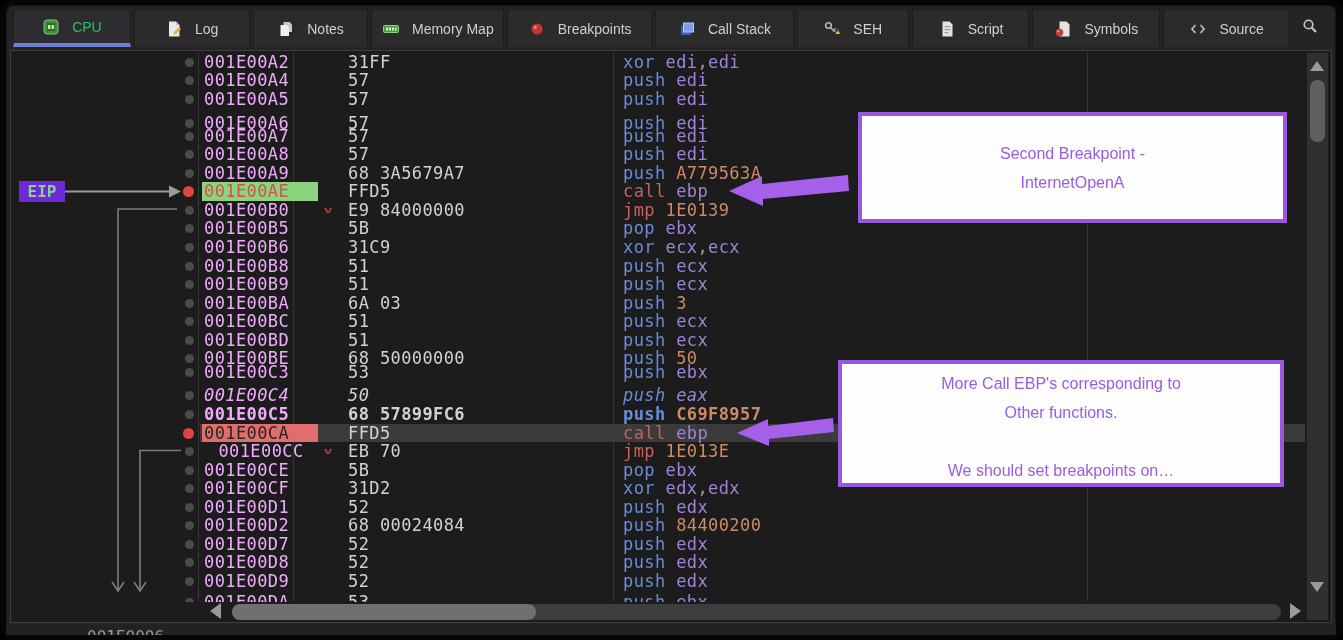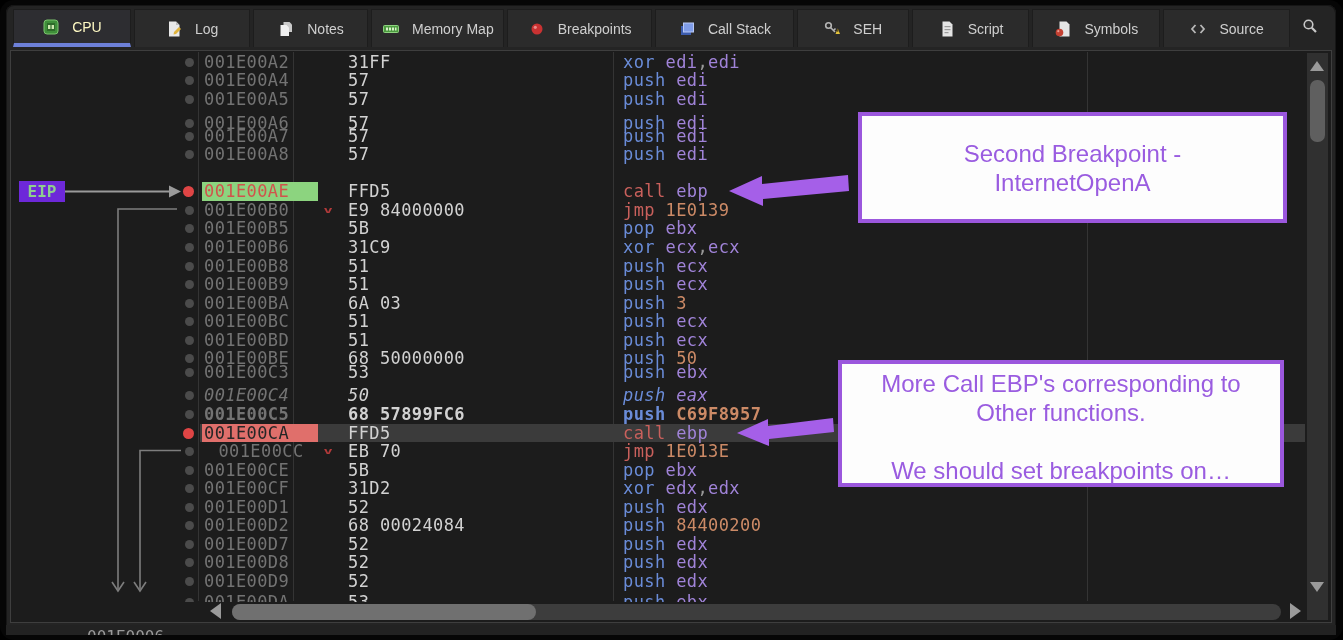--- a/index.html
+++ b/index.html
@@ -7,39 +7,39 @@
   .stage{position:absolute;inset:0;background:#060606;border-radius:14px;overflow:hidden;}
   .window{position:absolute;left:6px;top:5px;right:7px;bottom:5px;background:#242424;border-radius:8px;
           box-shadow:inset 0 0 0 1px #161616;}
 
   
   .tabbar{position:absolute;left:13px;top:9px;right:16px;height:40px;display:flex;align-items:flex-start;background:transparent;}
   .tab{height:38px;background:#2b2b2b;margin-right:3px;display:flex;align-items:center;justify-content:center;
        gap:12px;box-sizing:border-box;border:1px solid #1d1d1d;border-bottom:none;cursor:default;}
   .tab .lbl{font-size:14px;color:#cfcfcf;}
   .tab.active{background:#2d2d31;border-bottom:4px solid #6d80d8;}
-  .tab.active .lbl{color:#fef9c3;}
+  .tab.active .lbl{color:#22c55e;}
   .tab:nth-child(1){width:118px}.tab:nth-child(2){width:116px}.tab:nth-child(3){width:116px}
   .tab:nth-child(4){width:133px}.tab:nth-child(5){width:145px}.tab:nth-child(6){width:139px}
   .tab:nth-child(7){width:112px}.tab:nth-child(8){width:118px}.tab:nth-child(9){width:128px}
   .tab:nth-child(10){width:127px}
   .icon{width:18px;height:18px;display:inline-block;flex:0 0 auto;}
   .searchbtn{margin-left:auto;width:34px;height:34px;display:flex;align-items:center;justify-content:center;}
 
   
   .panel{position:absolute;left:10px;top:50px;width:1322px;height:573px;background:#1c1c1c;
          border:1px solid #3e3e3e;box-sizing:border-box;overflow:hidden;}
   .vsep{position:absolute;top:1px;width:1px;height:549px;background:#343434;}
   .rowsbox{position:absolute;left:0;top:1.5px;width:1298px;height:549px;overflow:hidden;
            font-family:"DejaVu Sans Mono",monospace;font-size:17px;letter-spacing:.4px;}
   .drow{position:absolute;left:0;width:100%;height:18.55px;line-height:18.5px;white-space:pre;}
   .drow.sel::before{content:"";position:absolute;left:189px;right:4px;top:0;bottom:0;background:#3b3b3b;}
   .dot{position:absolute;left:174px;top:5px;width:9px;height:9px;border-radius:50%;background:#4b4b4b;z-index:1;}
   .dot.red{left:172px;top:4px;width:11px;height:11px;background:#df4545;}
-  .addr{position:absolute;left:191px;width:116px;color:#737373;z-index:1;padding-left:2px;box-sizing:border-box;}
+  .addr{position:absolute;left:191px;width:116px;color:#f0abfc;z-index:1;padding-left:2px;box-sizing:border-box;}
   .addr.eip{background:#8cd47f;color:#d0544c;}
   .addr.bp{background:#e06f6b;color:#262626;}
   .chev{position:absolute;left:312px;color:#b23a3a;font-weight:bold;transform:scale(.9,.55);z-index:1;}
   .bytes{position:absolute;left:337px;color:#d2d2d2;z-index:1;}
   .instr{position:absolute;left:612px;z-index:1;}
   .tk-m{color:#6a8cd8;} .tk-c{color:#c9605c;} .tk-r{color:#a083d8;} .tk-i{color:#cc8a66;} .tk-p{color:#9a9a9a;}
 
   
   .gutter{position:absolute;left:0;top:0;z-index:2;pointer-events:none;}
   .eiplabel{position:absolute;left:8px;top:130px;width:46px;height:21px;background:#6d28d9;color:#8fce8f;
@@ -56,21 +56,21 @@
   .hsb{position:absolute;left:197px;right:30px;top:551px;height:20px;background:#1c1c1c;z-index:4;}
   .hsb .track{position:absolute;left:24px;right:20px;top:2px;height:16px;background:#3d3d3d;border-radius:8px;}
   .hsb .thumb{position:absolute;left:24px;top:2px;width:304px;height:16px;background:#707070;border-radius:8px;}
   .hsb .tri-l{position:absolute;left:2px;top:1px;width:0;height:0;border-top:8px solid transparent;
               border-bottom:8px solid transparent;border-right:11px solid #9a9a9a;}
   .hsb .tri-r{position:absolute;right:0px;top:1px;width:0;height:0;border-top:8px solid transparent;
               border-bottom:8px solid transparent;border-left:11px solid #9a9a9a;}
 
   
   .ann{position:absolute;background:#fdfdfd;border:4px solid #9b57dd;box-sizing:border-box;z-index:6;
-       display:flex;flex-direction:column;align-items:center;color:#9a5ce0;font-size:24px;}
+       display:flex;flex-direction:column;align-items:center;color:#9a5ce0;font-size:16px;}
   .ann .ln{min-height:29px;line-height:29px;text-align:center;}
   .arrowsvg{position:absolute;inset:0;z-index:5;pointer-events:none;}
 
   
   .bstrip{position:absolute;left:6px;right:7px;top:625px;height:10px;background:#222;overflow:hidden;z-index:2;}
   .bstrip .frag{position:absolute;left:81px;top:2px;color:#9a9a9a;font-family:"DejaVu Sans Mono",monospace;
                 font-size:16px;}
 </style>
 </head>
 <body>
@@ -175,20 +175,21 @@
     <div class="vsep" style="left:602px"></div>
     <div class="vsep" style="left:1076px"></div>
 
     <div class="rowsbox" id="rowsbox">
         <div class="drow" style="top: 0px;"><span class="dot"></span><span class="addr">001E00A2</span><span class="bytes">31FF</span><span class="instr"><span class="tk-m">xor </span><span class="tk-r">edi</span><span class="tk-p">,</span><span class="tk-r">edi</span></span></div>
         <div class="drow" style="top: 18.55px;"><span class="dot"></span><span class="addr">001E00A4</span><span class="bytes">57</span><span class="instr"><span class="tk-m">push </span><span class="tk-r">edi</span></span></div>
         <div class="drow" style="top: 37.1px;"><span class="dot"></span><span class="addr">001E00A5</span><span class="bytes">57</span><span class="instr"><span class="tk-m">push </span><span class="tk-r">edi</span></span></div>
         <div class="drow" style="top: 61px;"><span class="dot"></span><span class="addr">001E00A6</span><span class="bytes">57</span><span class="instr"><span class="tk-m">push </span><span class="tk-r">edi</span></span></div>
         <div class="drow" style="top: 74.2px;"><span class="dot"></span><span class="addr">001E00A7</span><span class="bytes">57</span><span class="instr"><span class="tk-m">push </span><span class="tk-r">edi</span></span></div>
         <div class="drow" style="top: 92.75px;"><span class="dot"></span><span class="addr">001E00A8</span><span class="bytes">57</span><span class="instr"><span class="tk-m">push </span><span class="tk-r">edi</span></span></div>
+        <div class="drow" style="top: 111.3px;"><span class="dot"></span><span class="addr">001E00A9</span><span class="bytes">68 3A5679A7</span><span class="instr"><span class="tk-m">push </span><span class="tk-i">A779563A</span></span></div>
         <div class="drow" style="top: 129.85px;"><span class="dot red"></span><span class="addr eip">001E00AE</span><span class="bytes">FFD5</span><span class="instr"><span class="tk-c">call </span><span class="tk-r">ebp</span></span></div>
         <div class="drow" style="top: 148.4px;"><span class="dot"></span><span class="addr">001E00B0</span><span class="chev">v</span><span class="bytes">E9 84000000</span><span class="instr"><span class="tk-c">jmp </span><span class="tk-i">1E0139</span></span></div>
         <div class="drow" style="top: 166.95px;"><span class="dot"></span><span class="addr">001E00B5</span><span class="bytes">5B</span><span class="instr"><span class="tk-m">pop </span><span class="tk-r">ebx</span></span></div>
         <div class="drow" style="top: 185.5px;"><span class="dot"></span><span class="addr">001E00B6</span><span class="bytes">31C9</span><span class="instr"><span class="tk-m">xor </span><span class="tk-r">ecx</span><span class="tk-p">,</span><span class="tk-r">ecx</span></span></div>
         <div class="drow" style="top: 204.05px;"><span class="dot"></span><span class="addr">001E00B8</span><span class="bytes">51</span><span class="instr"><span class="tk-m">push </span><span class="tk-r">ecx</span></span></div>
         <div class="drow" style="top: 222.6px;"><span class="dot"></span><span class="addr">001E00B9</span><span class="bytes">51</span><span class="instr"><span class="tk-m">push </span><span class="tk-r">ecx</span></span></div>
         <div class="drow" style="top: 241.15px;"><span class="dot"></span><span class="addr">001E00BA</span><span class="bytes">6A 03</span><span class="instr"><span class="tk-m">push </span><span class="tk-i">3</span></span></div>
         <div class="drow" style="top: 259.7px;"><span class="dot"></span><span class="addr">001E00BC</span><span class="bytes">51</span><span class="instr"><span class="tk-m">push </span><span class="tk-r">ecx</span></span></div>
         <div class="drow" style="top: 278.25px;"><span class="dot"></span><span class="addr">001E00BD</span><span class="bytes">51</span><span class="instr"><span class="tk-m">push </span><span class="tk-r">ecx</span></span></div>
         <div class="drow" style="top: 296.8px;"><span class="dot"></span><span class="addr">001E00BE</span><span class="bytes">68 50000000</span><span class="instr"><span class="tk-m">push </span><span class="tk-i">50</span></span></div>

